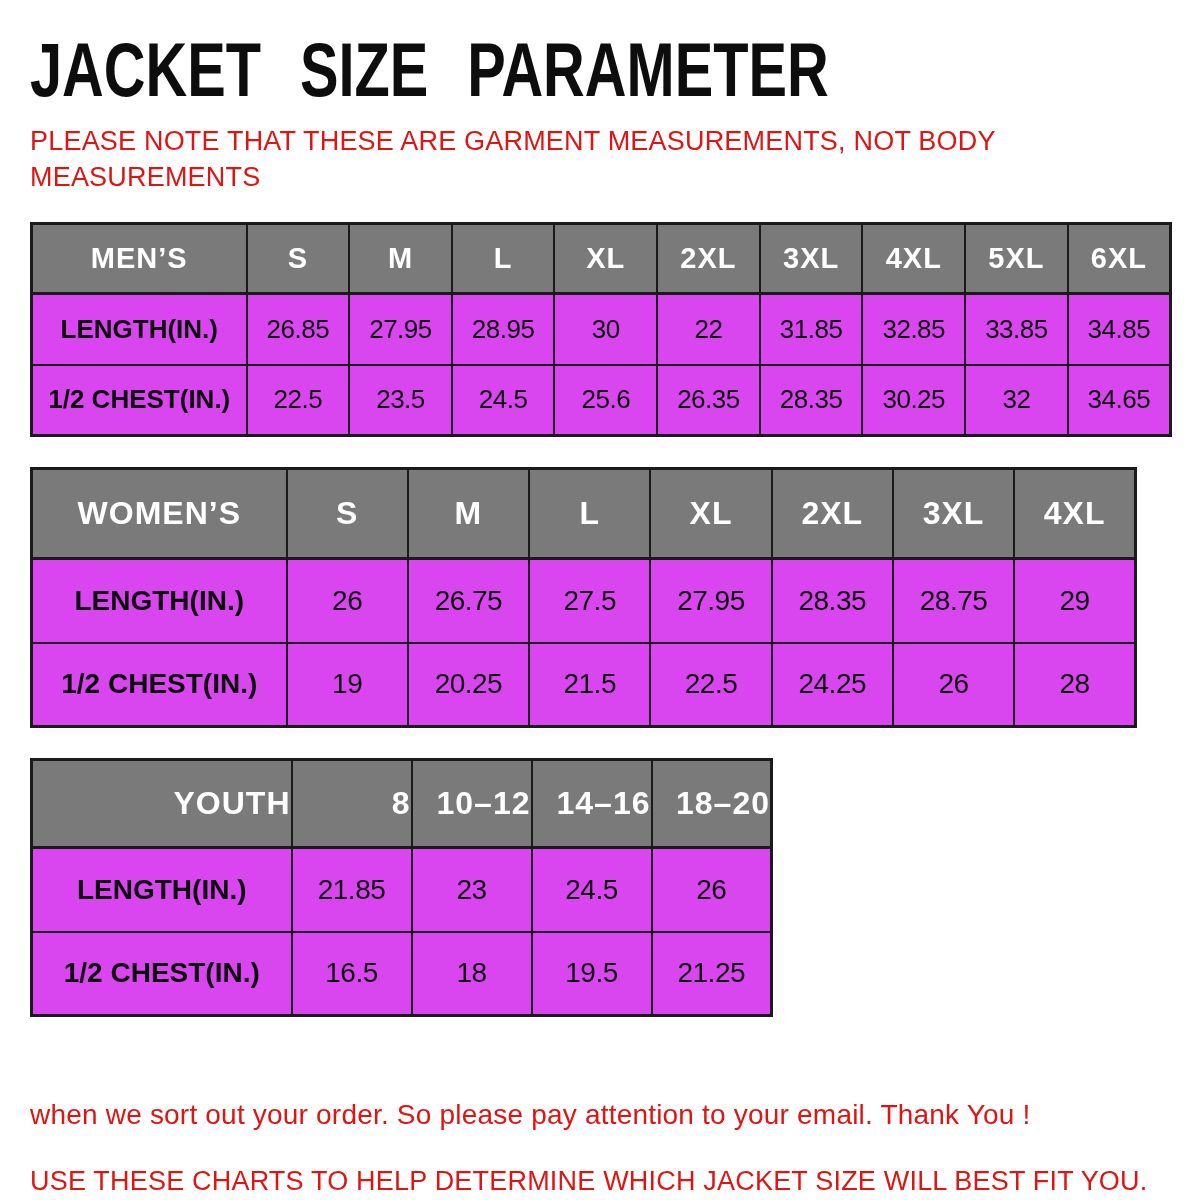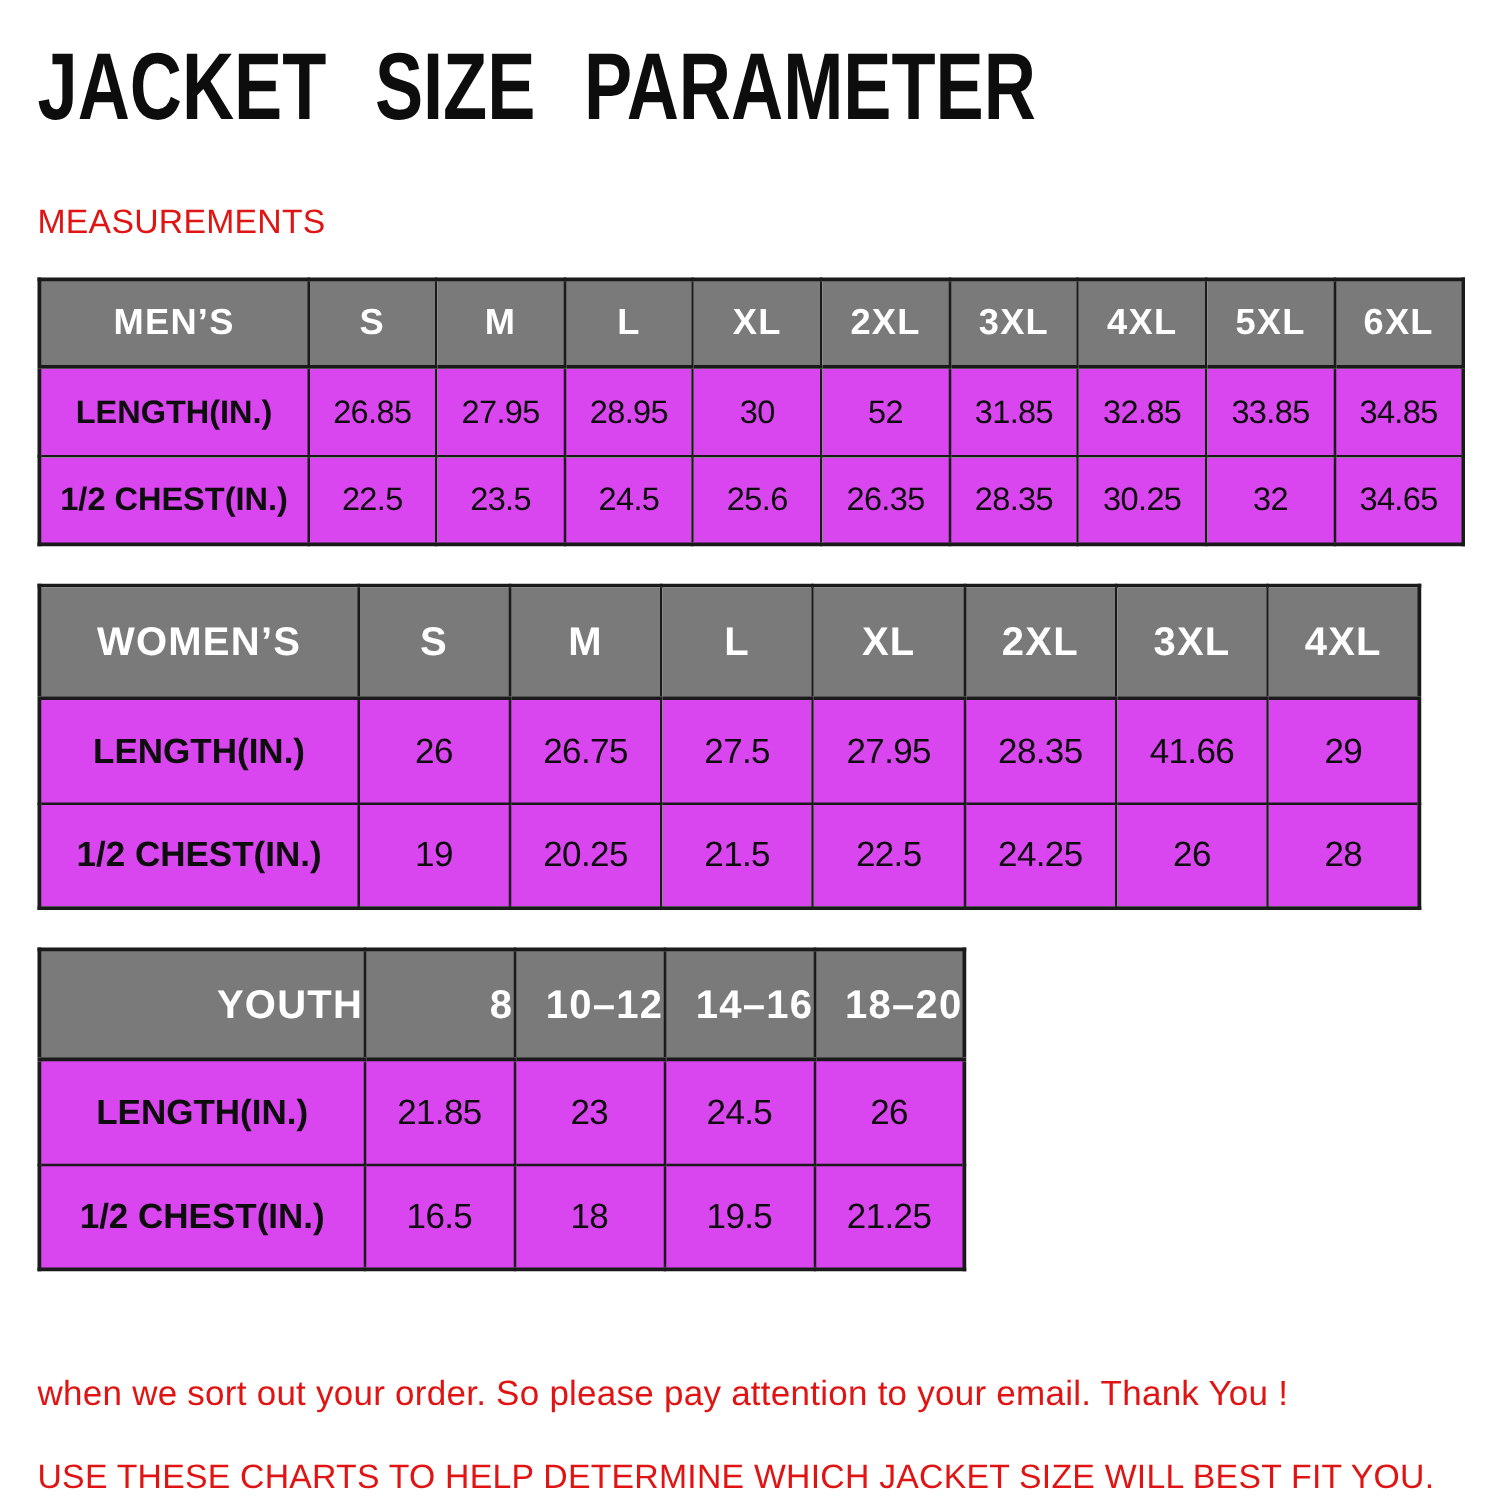--- a/index.html
+++ b/index.html
@@ -101,21 +101,21 @@
     letter-spacing:0.2px;
     margin-top:28px;
   }
 </style>
 </head>
 <body>
 
 <h1 class="page-title">JACKET SIZE PARAMETER</h1>
 
 <div class="garment-note">
-  <br>
+  <span>PLEASE NOTE THAT THESE ARE GARMENT MEASUREMENTS, NOT BODY</span><br>
   <span>MEASUREMENTS</span>
 </div>
 
 <table class="tbl tbl-mens">
     <colgroup>
       <col class="first">
       <col>
       <col>
       <col>
       <col>
@@ -139,21 +139,21 @@
         <th>6XL</th>
       </tr>
     </thead>
     <tbody>
       <tr>
         <td>LENGTH(IN.)</td>
         <td>26.85</td>
         <td>27.95</td>
         <td>28.95</td>
         <td>30</td>
-        <td>52</td>
+        <td>22</td>
         <td>31.85</td>
         <td>32.85</td>
         <td>33.85</td>
         <td>34.85</td>
       </tr>
       <tr>
         <td>1/2 CHEST(IN.)</td>
         <td>22.5</td>
         <td>23.5</td>
         <td>24.5</td>
@@ -191,21 +191,21 @@
       </tr>
     </thead>
     <tbody>
       <tr>
         <td>LENGTH(IN.)</td>
         <td>26</td>
         <td>26.75</td>
         <td>27.5</td>
         <td>27.95</td>
         <td>28.35</td>
-        <td>41.66</td>
+        <td>28.75</td>
         <td>29</td>
       </tr>
       <tr>
         <td>1/2 CHEST(IN.)</td>
         <td>19</td>
         <td>20.25</td>
         <td>21.5</td>
         <td>22.5</td>
         <td>24.25</td>
         <td>26</td>

